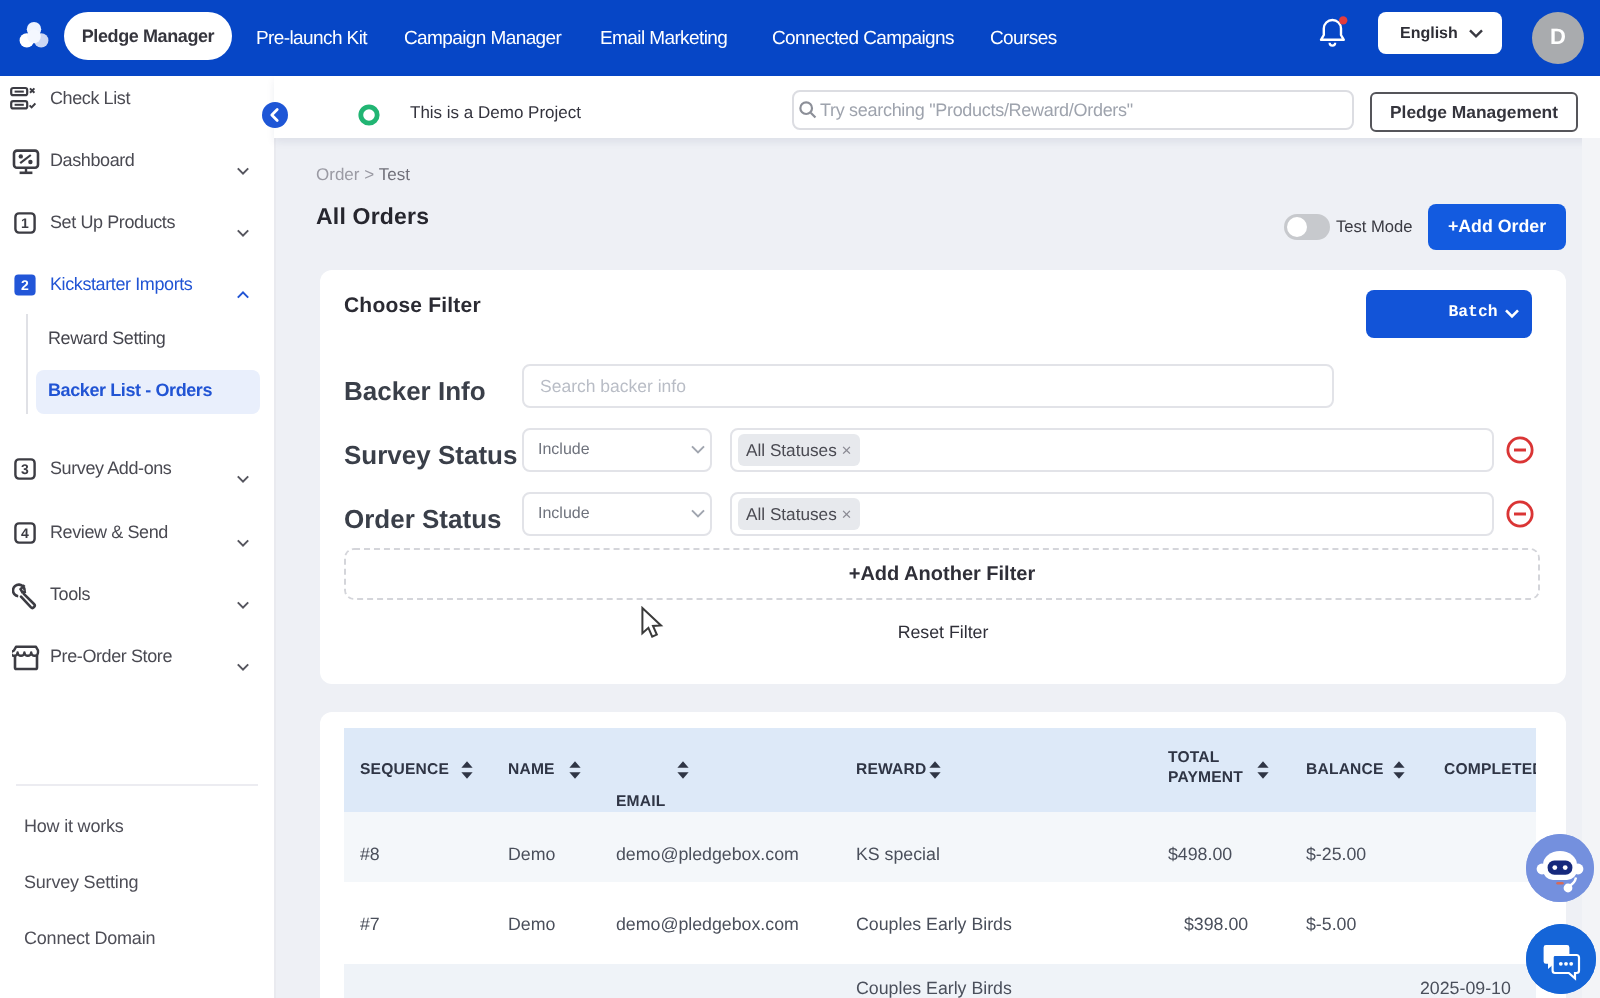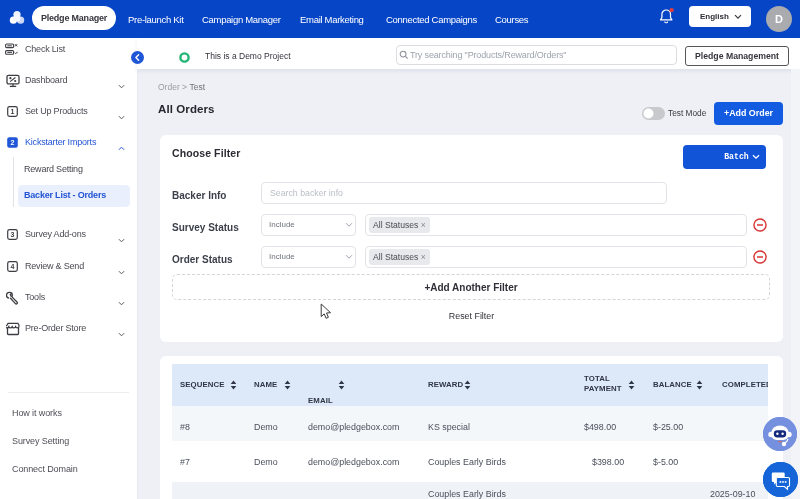--- a/index.html
+++ b/index.html
@@ -30,21 +30,21 @@
   
   #crumb { position:absolute; left:158px; top:81.5px; font-size:8.5px; color:#9a9aa3; }
   #title { position:absolute; left:158px; top:102.5px; font-size:11.5px; font-weight:700; color:#26262e; letter-spacing:0.1px; }
   #addorder { position:absolute; left:714px; top:102px; width:69px; height:23px; background:#135be0; border-radius:4px;
               color:#fff; font-size:8.9px; font-weight:700; text-align:center; line-height:23px; }
   #testlbl { position:absolute; left:668px; top:108px; font-size:8.3px; color:#3a3a42; }
   
   #fcard { position:absolute; left:160px; top:135px; width:623px; height:207px; background:#fff; border-radius:6px; }
   #batch { position:absolute; left:683px; top:145px; width:83px; height:24px; background:#1254d8; border-radius:4px;
            color:#fff; font-size:8.2px; font-weight:700; text-align:center; line-height:24px; }
-  .flabel { position:absolute; left:172px; height:10px; line-height:10px; font-size:10px; font-weight:700; color:#3a3f49; }
+  .flabel { position:absolute; left:172px; height:10px; line-height:10px; font-size:13px; font-weight:700; color:#3a3f49; }
   .finput { position:absolute; background:#fff; border:1px solid #e2e3e8; border-radius:4px; }
   .chip { position:absolute; background:#e7e9ed; border-radius:3px; font-size:8.6px; color:#4a4a52; line-height:16px;
           height:16px; padding:0 4px; }
   .redminus { position:absolute; left:753px; width:14px; height:14px; }
   #dashedbox { position:absolute; left:172px; top:274px; width:598px; height:26px; border:1px dashed #d4d5da;
                border-radius:5px; text-align:center; line-height:25px; font-size:10px; font-weight:700; color:#2f2f38; }
   #resetf { position:absolute; left:160px; top:311px; width:623px; text-align:center; font-size:8.9px; color:#2f2f38; }
   
   #tcard { position:absolute; left:160px; top:356px; width:623px; height:143px; background:#fff; border-radius:6px 6px 0 0; }
   .th { position:absolute; font-size:7.8px; font-weight:700; color:#2f3545; letter-spacing:0.1px; white-space:nowrap; line-height:10px; }

